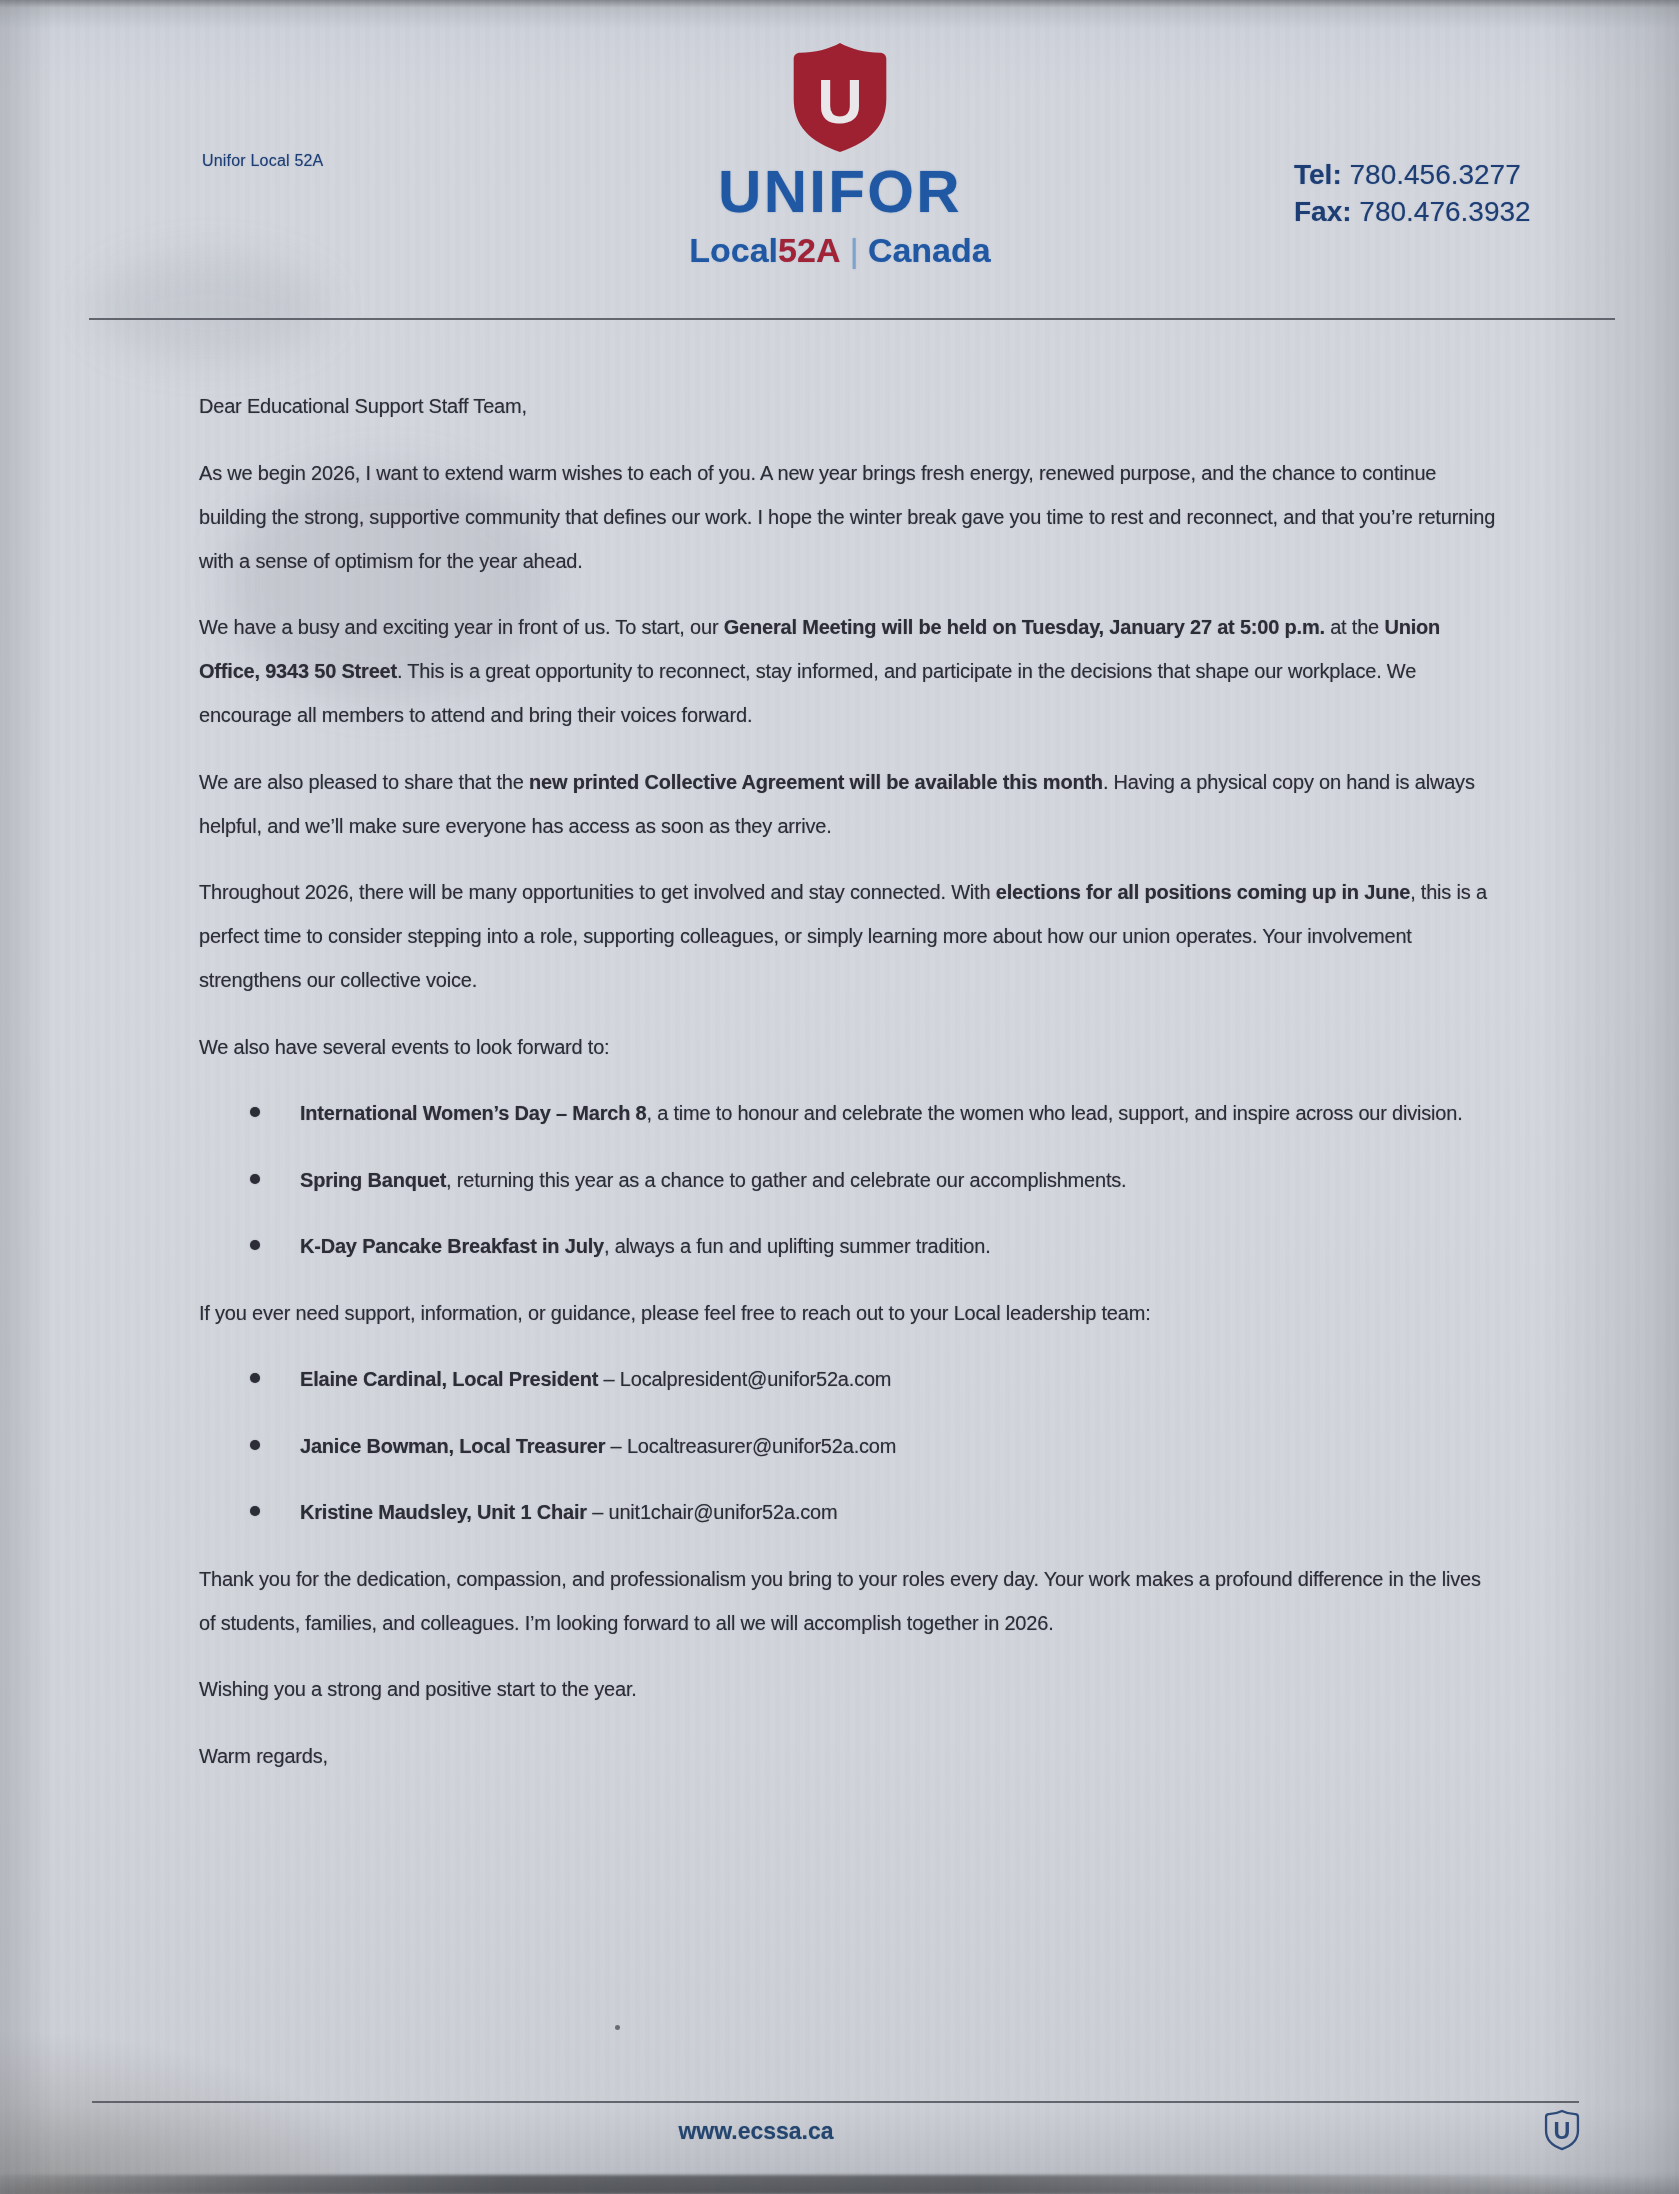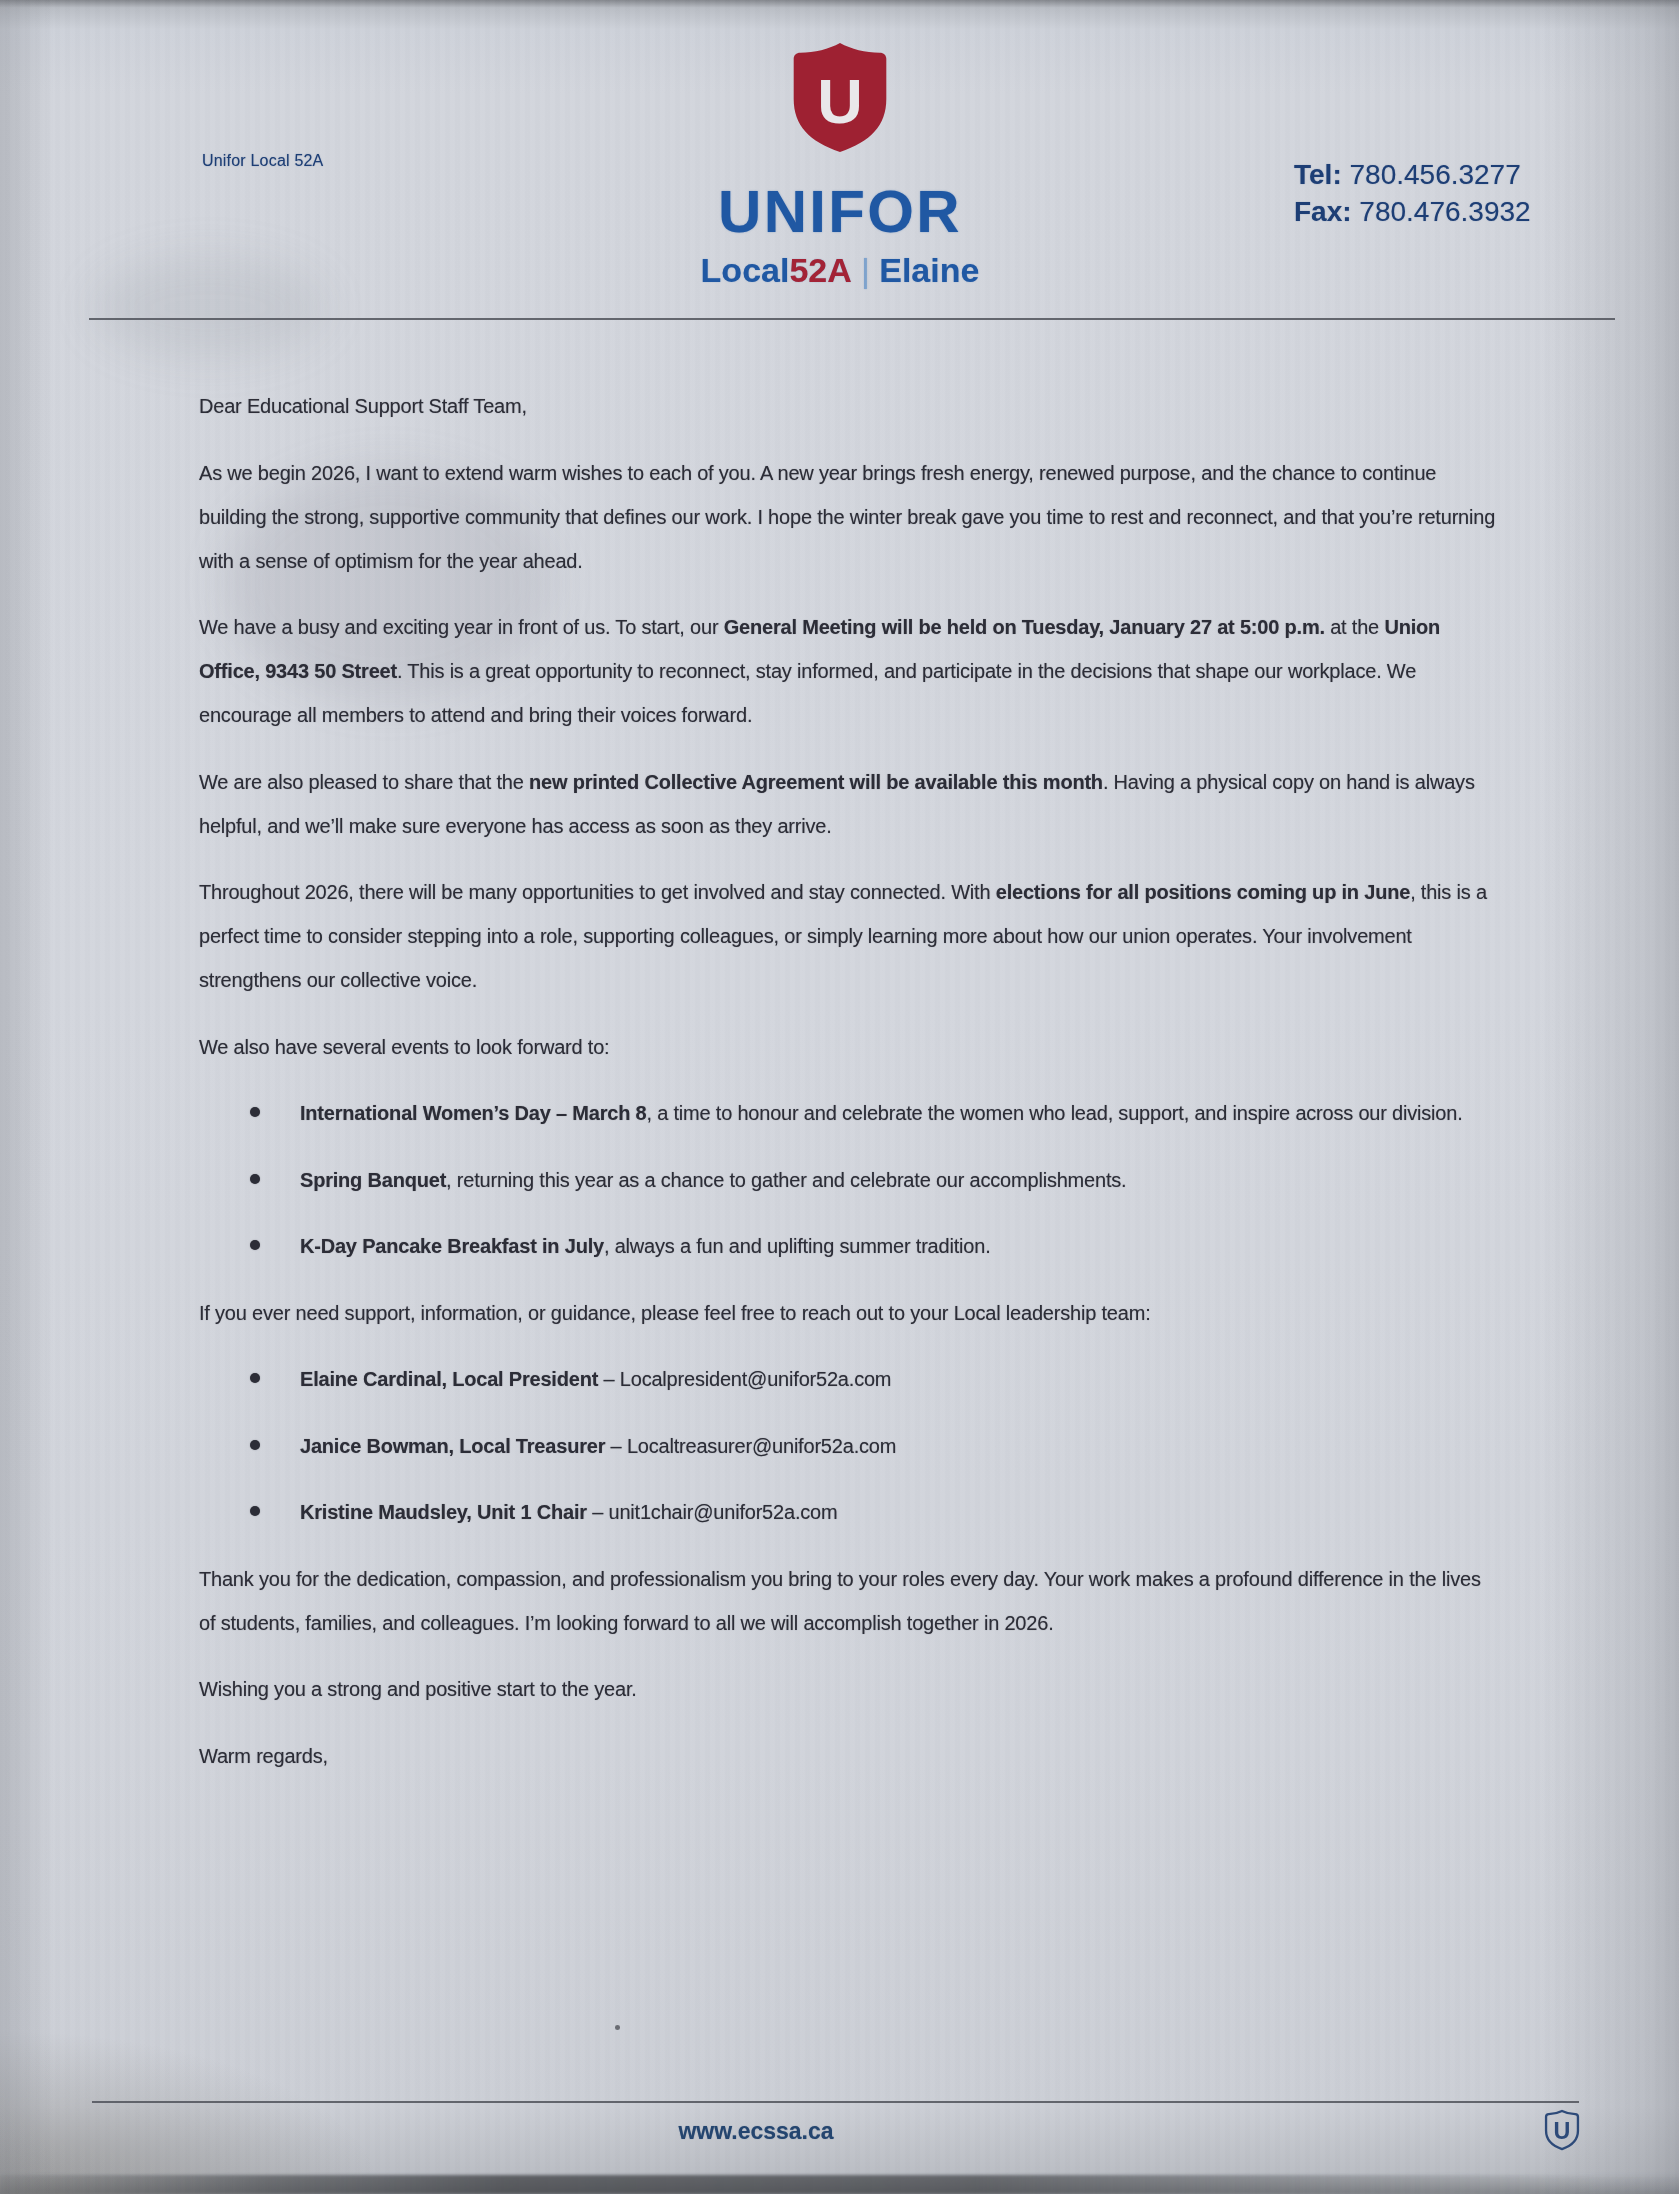--- a/index.html
+++ b/index.html
@@ -31,21 +31,21 @@
 
   
   .org-name{position:absolute;left:202px;top:152px;font-size:16px;font-weight:400;
     color:#1d3e75;letter-spacing:0.2px;text-shadow:0 0 1.2px rgba(29,62,117,.45);}
   .contact{position:absolute;left:1294px;top:156px;font-size:28px;line-height:37px;
     color:#1d3e75;text-shadow:0 0 1.2px rgba(29,62,117,.4);}
   .contact .lbl{font-weight:700;}
   .logo-block{position:absolute;left:50%;top:40px;transform:translateX(-50%);
     width:435px;text-align:center;}
   .shield{display:block;margin:0 auto;filter:blur(0.3px);}
-  .wordmark{margin-top:28px;font-size:60px;font-weight:700;color:#2058a3;
+  .wordmark{margin-top:8px;font-size:60px;font-weight:700;color:#2058a3;
     letter-spacing:2.3px;line-height:1;text-shadow:0 0 1.6px rgba(32,88,163,.5);}
   .logo-sub{margin-top:11px;font-size:34px;font-weight:700;line-height:1;
     text-shadow:0 0 1.2px rgba(32,88,163,.4);}
   .logo-sub .blue{color:#2058a3;}
   .logo-sub .red{color:#a32336;}
   .logo-sub .bar{color:#7fa3cd;font-weight:400;padding:0 9.3px;}
   .rule{position:absolute;height:2.3px;background:#50535b;opacity:.85;filter:blur(0.6px);}
   .rule-top{left:89px;width:1526px;top:318px;}
   .rule-bottom{left:92px;width:1487px;top:2101px;}
 
@@ -78,21 +78,21 @@
   <div class="edge-bottom"></div>
 
   <div class="org-name">Unifor Local 52A</div>
 
   <div class="logo-block">
     <svg class="shield" width="103" height="114" viewBox="0 0 100 112">
       <path d="M50 3 C61 9 75 12.5 89 12.5 C93 12.5 95.5 15 95.5 18.5 L95.5 58 C95.5 84 80 100 50 110 C20 100 4.5 84 4.5 58 L4.5 18.5 C4.5 15 7 12.5 11 12.5 C25 12.5 39 9 50 3 Z" fill="#9e2132"></path>
       <text x="50" y="82" text-anchor="middle" font-family="Liberation Sans, sans-serif" font-weight="bold" font-size="62" fill="#e9e7ea">U</text>
     </svg>
     <div class="wordmark">UNIFOR</div>
-    <div class="logo-sub"><span class="blue">Local</span><span class="red">52A</span><span class="bar">|</span><span class="blue">Elaine</span></div>
+    <div class="logo-sub"><span class="blue">Local</span><span class="red">52A</span><span class="bar">|</span><span class="blue">Canada</span></div>
   </div>
 
   <div class="contact">
     <div><span class="lbl">Tel:</span> <span>780.456.3277</span></div>
     <div><span class="lbl">Fax:</span> <span>780.476.3932</span></div>
   </div>
 
   <div class="rule rule-top"></div>
 
   <div class="doc">

